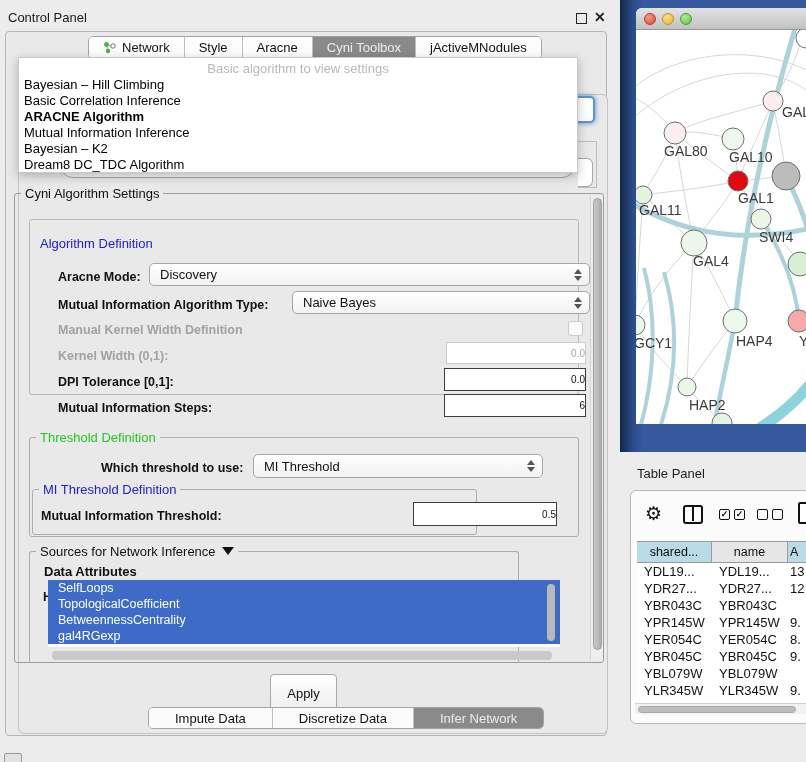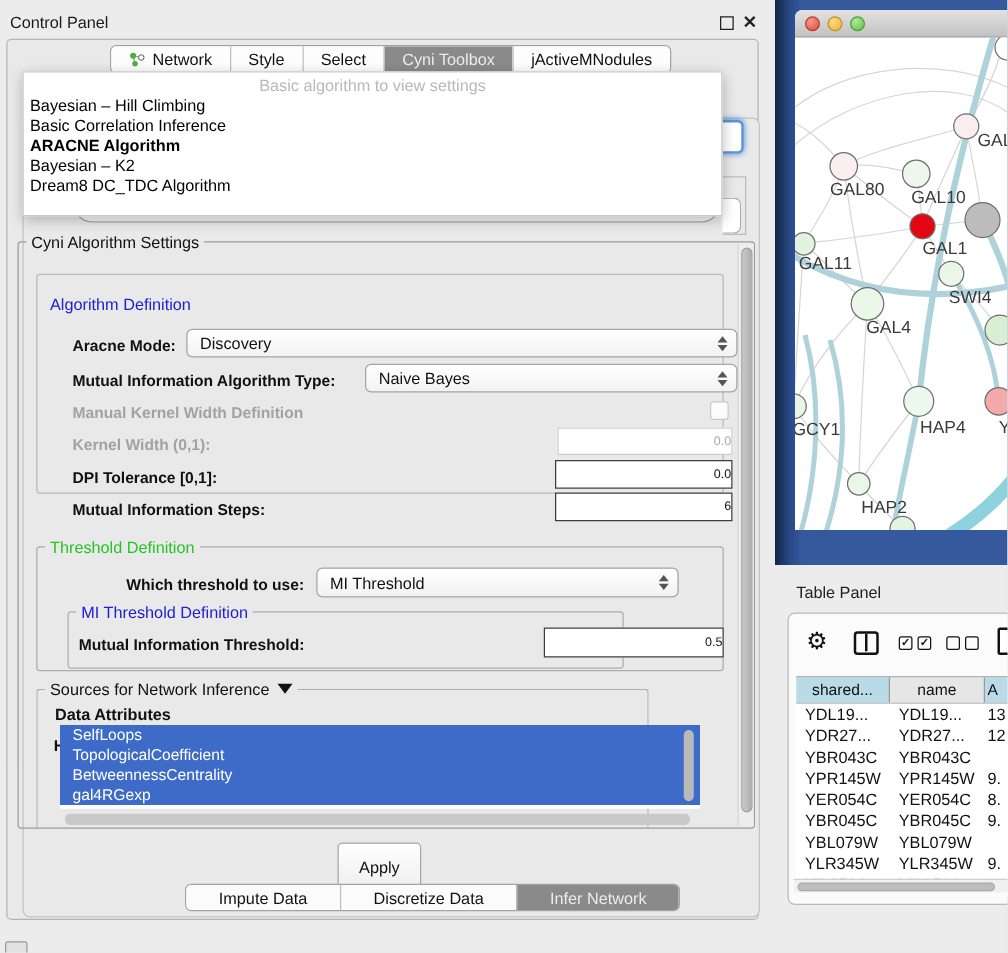--- a/index.html
+++ b/index.html
@@ -77,21 +77,21 @@
       border-radius:3px; background:#fbfbfb; }
 
   #hub-row { left:28px; top:396px; font-size:12.5px; font-weight:bold; }
   .tri-right { display:inline-block; width:0; height:0; border-top:6px solid transparent;
       border-bottom:6px solid transparent; border-left:9px solid #111; margin-left:10px; vertical-align:-2px; }
   .tri-down { display:inline-block; width:0; height:0; border-left:6px solid transparent;
       border-right:6px solid transparent; border-top:8px solid #111; margin-left:6px; vertical-align:1px; }
 
   #threshold-group { left:14px; top:243px; width:550px; height:100px; }
   #threshold-label { left:6px; color:#25c425; }
-  #midef-group { left:24px; top:51px; width:445px; height:46px; }
+  #midef-group { left:2px; top:51px; width:445px; height:46px; }
   #midef-label { left:6px; color:#2020d0; }
 
   #sources-group { left:14px; top:357px; width:490px; height:112px; border-bottom:none; border-radius:3px 3px 0 0; }
   #sources-label { left:6px; color:#111; font-weight:normal; }
   #attr-title { left:14px; top:12px; font-size:13px; font-weight:bold; }
   #attr-list { left:18px; top:28px; width:512px; height:67px; background:#fff; overflow:hidden; }
   .attr-item { height:16px; line-height:16px; font-size:12.5px; color:#fff; padding-left:10px; }
   #attr-vscroll { left:516px; top:30px; width:11px; height:62px; }
   #attr-vthumb { width:8px; height:57px; margin:2px 0 0 1px; border-radius:4px; background:#b9b9b9; }
   #attr-hscroll { left:22px; top:99px; width:500px; height:9px; border-radius:4px; background:#c9c9c9; }
@@ -165,41 +165,42 @@
       <circle cx="3.5" cy="3.5" r="2.4" fill="#4caf3f"></circle>
       <circle cx="10" cy="5" r="2.2" fill="#ffffff" stroke="#555" stroke-width="0.8"></circle>
       <circle cx="5" cy="10" r="2.2" fill="#4caf3f"></circle>
     </svg>
     <span>Network</span>
   </div>
   <div class="ttab">
       <span>Style</span>
     </div>
   <div class="ttab">
-      <span>Select</span>
+      <span>Aracne</span>
     </div>
   <div class="ttab sel">
       <span>Cyni Toolbox</span>
     </div>
   <div class="ttab">
       <span>jActiveMNodules</span>
     </div>
 </div>
 
 <div class="abs" id="frag-group"></div>
 <div class="abs" id="frag-combocorner"></div>
 <div class="abs" id="frag-bluecombo"></div>
 <div class="abs" id="frag-widecombo"></div>
 
 <div class="abs" id="algo-popup">
   <div id="popup-placeholder">Basic algorithm to view settings</div>
   <div id="popup-list">
       <div class="popup-item">Bayesian – Hill Climbing</div>
       <div class="popup-item">Basic Correlation Inference</div>
       <div class="popup-item bold">ARACNE Algorithm</div>
+      <div class="popup-item">Mutual Information Inference</div>
       <div class="popup-item">Bayesian – K2</div>
       <div class="popup-item">Dream8 DC_TDC Algorithm</div>
     </div>
 </div>
 
 <div class="group" id="settings-group">
   <span class="group-label" id="settings-label">Cyni Algorithm Settings</span>
   <div class="abs" id="settings-scrollbar" style="position:absolute;">
     <div class="abs" id="settings-thumb" style="position:absolute;"></div>
   </div>

